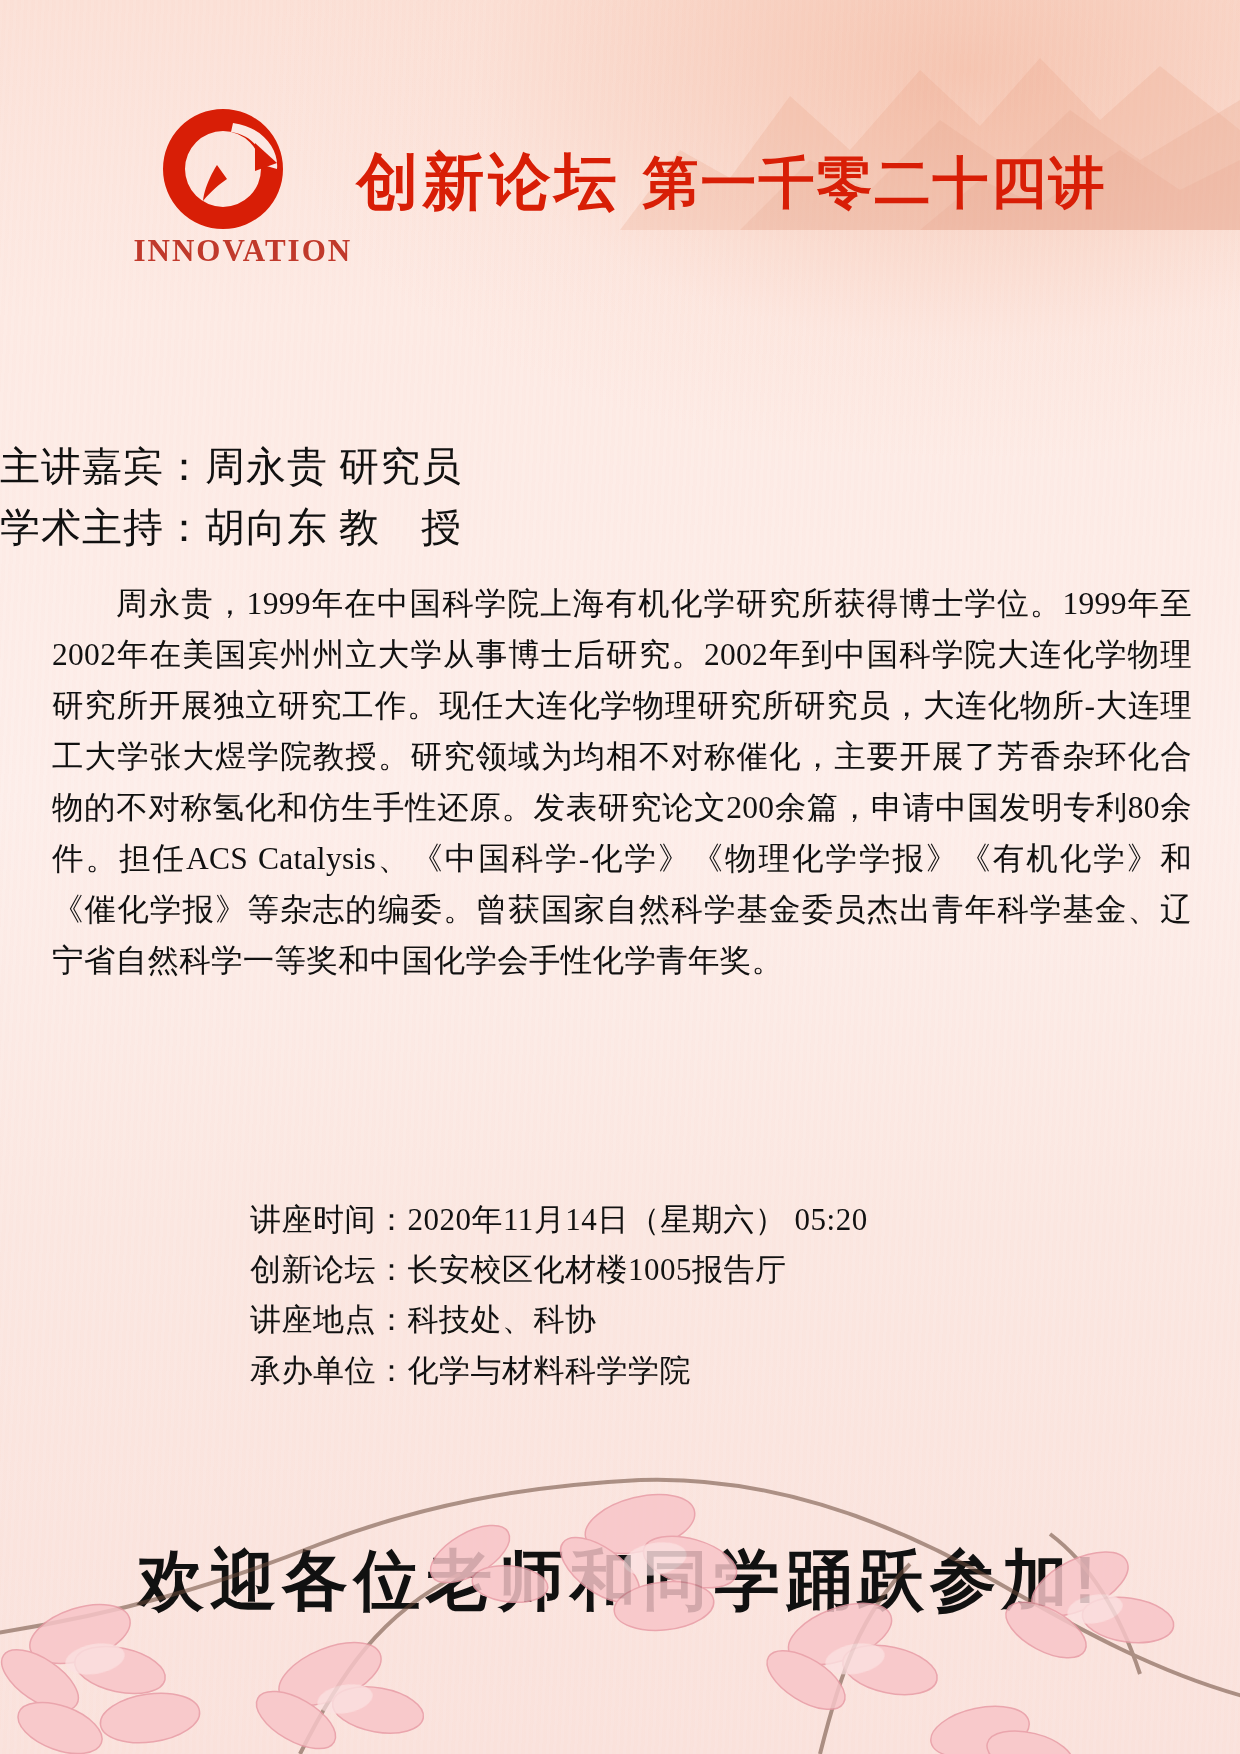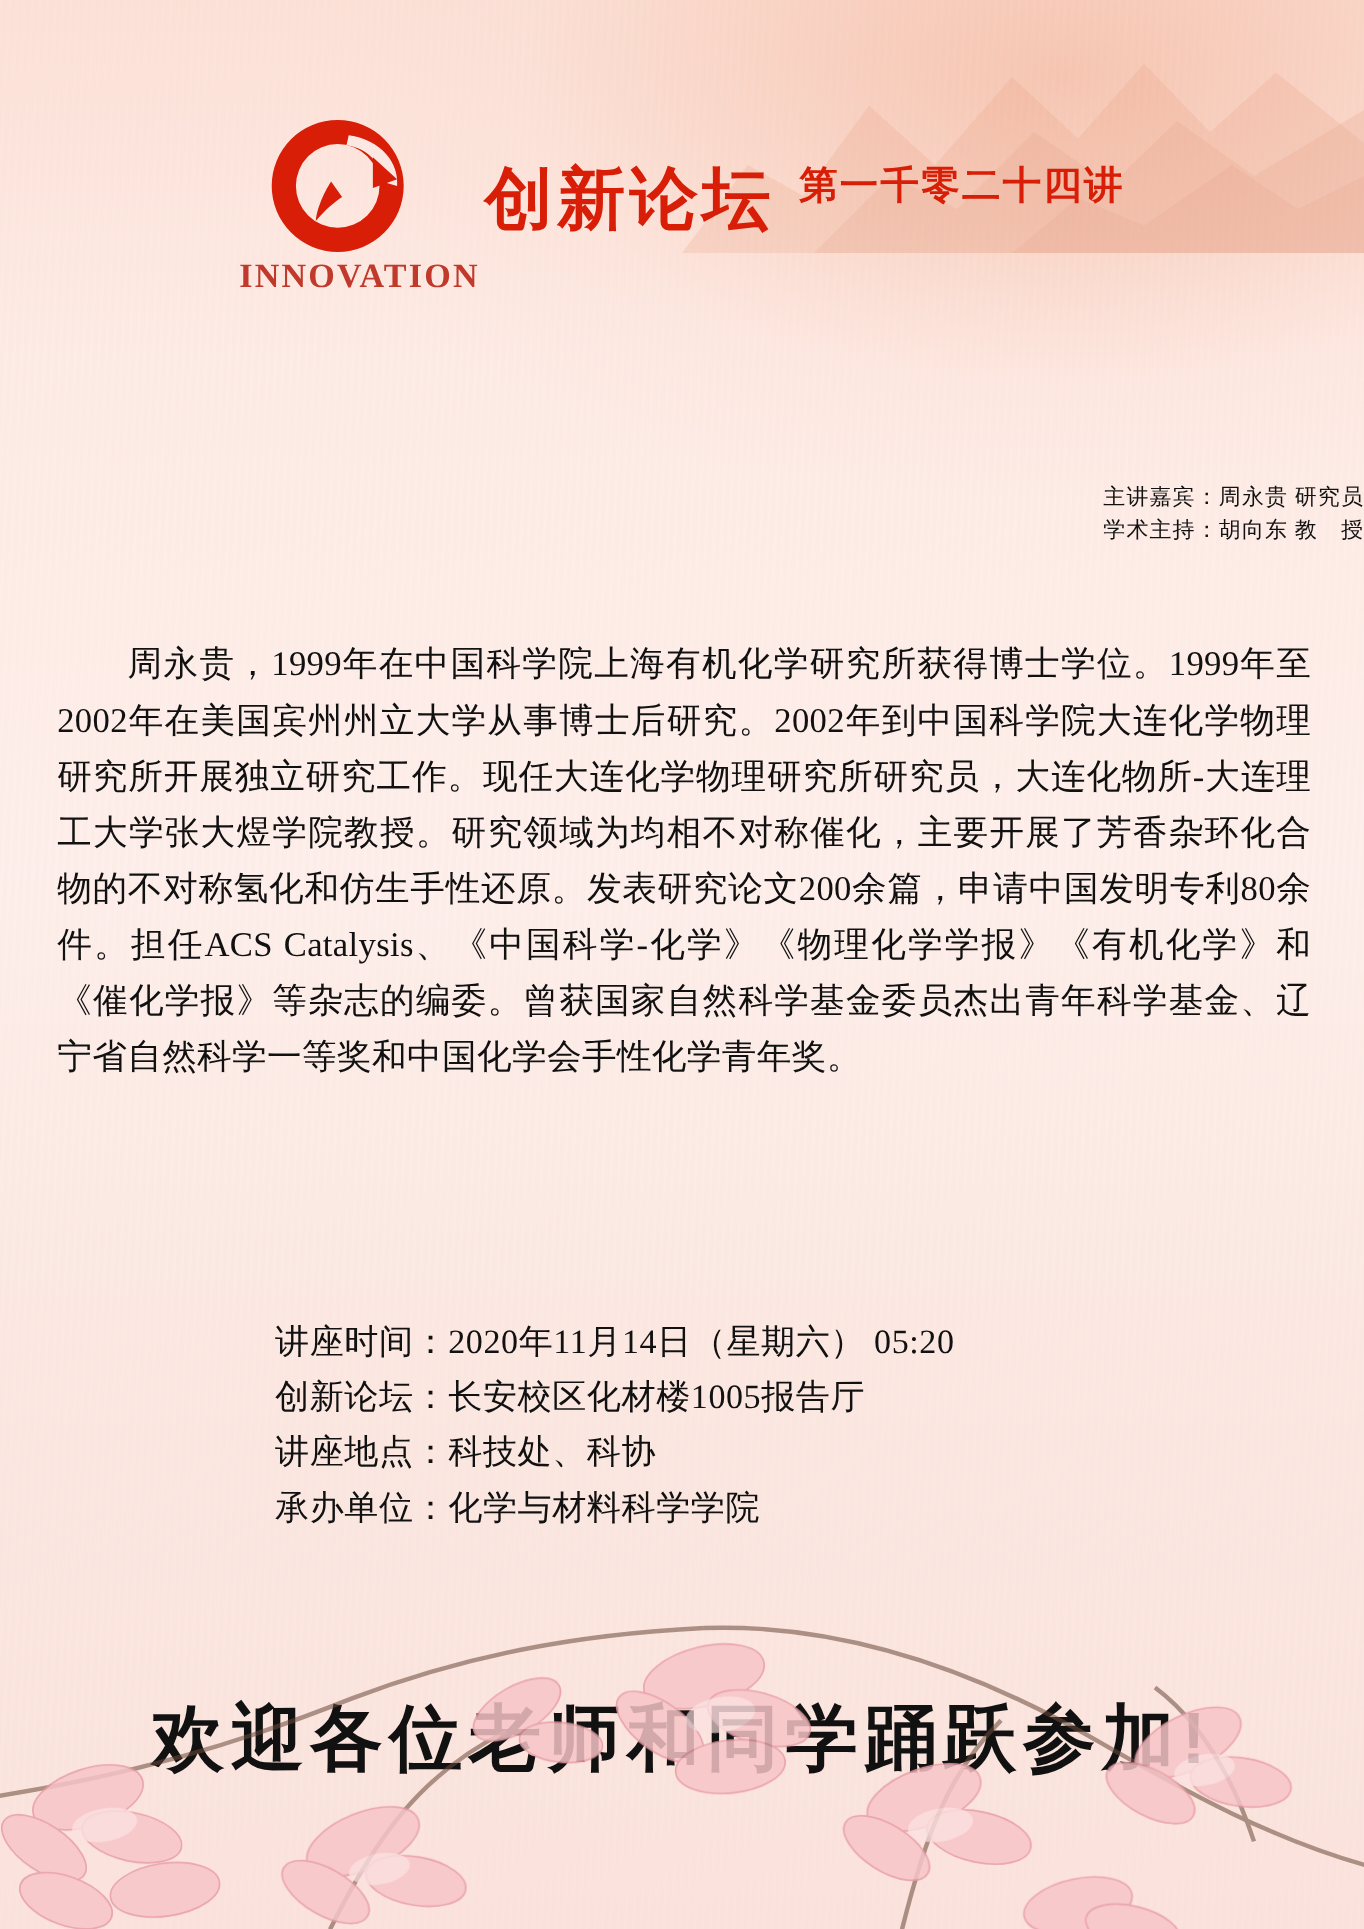--- a/index.html
+++ b/index.html
@@ -78,29 +78,29 @@
     font-weight: 700;
     font-size: 62px;
     color: #d81e06;
     letter-spacing: 4px;
     line-height: 1;
     margin-bottom: 4px;
   }
   .title-sub {
     font-family: Liberation Serif, serif;
     font-weight: 700;
-    font-size: 35px;
+    font-size: 56px;
     color: #d81e06;
     letter-spacing: 2px;
     line-height: 1;
     padding-bottom: 6px;
   }
   .title-wrap {
     display: flex;
-    align-items: flex-start;
+    align-items: flex-end;
     gap: 22px;
     transform: translateY(-6px);
   }
 
   
   .lecture-title {
     position: absolute;
     top: 340px;
     left: 0; right: 0;
     text-align: center;
@@ -109,23 +109,23 @@
     font-size: 46px;
     letter-spacing: 3px;
     color: #1a1a1a;
   }
 
   
   .speakers {
     position: absolute;
     top: 437px;
     left: 0; right: 0;
-    text-align: right;
-    font-family: "Liberation Serif", serif;
-    font-size: 20px;
+    text-align: left;
+    font-family: "Liberation Serif", serif;
+    font-size: 40px;
     color: #111;
     line-height: 1.52;
   }
   .speakers div { letter-spacing: 1px; }
 
   
   .bio {
     position: absolute;
     top: 578px;
     left: 52px;

